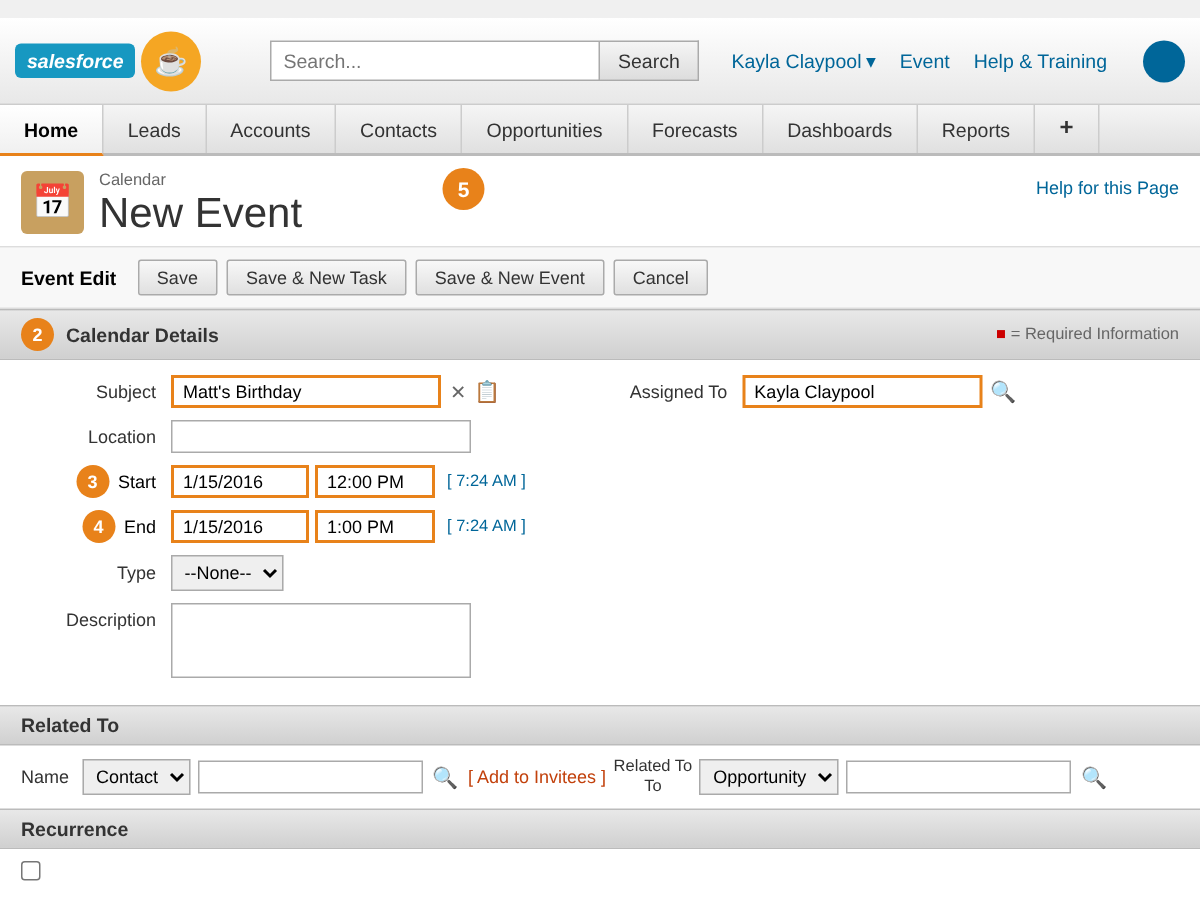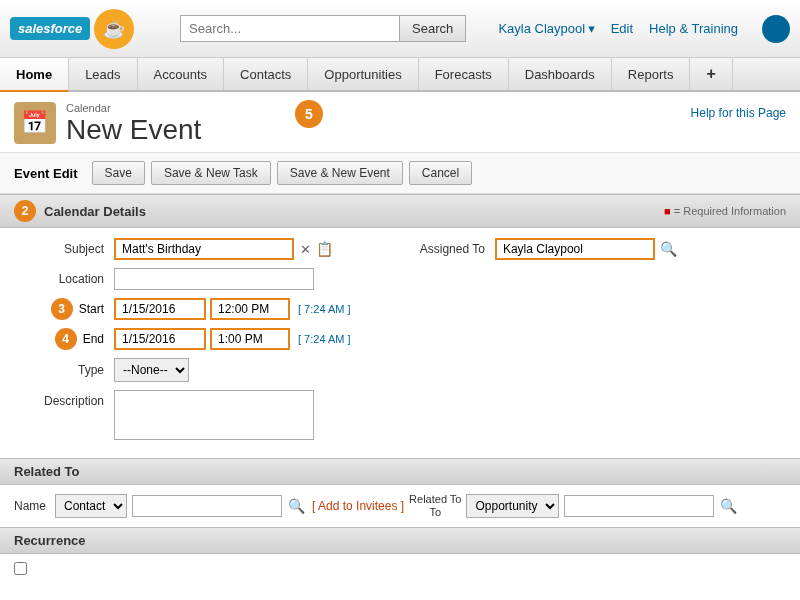--- a/index.html
+++ b/index.html
@@ -7,20 +7,21 @@
 
     
     .top-header {
       background: linear-gradient(to bottom, #ffffff, #e8e8e8);
       border-bottom: 1px solid #ccc;
       height: 58px;
       display: flex;
       align-items: center;
       padding: 0 10px;
       gap: 10px;
+      margin-top: 12px;
     }
     .logo-area {
       display: flex;
       align-items: center;
       gap: 4px;
       min-width: 160px;
     }
     .salesforce-logo {
       background: #1798c1;
       color: white;
@@ -371,21 +372,21 @@
   </div>
   <div class="search-area">
     <input class="search-input" type="text" placeholder="Search..." style="">
     <button class="search-btn">Search</button>
   </div>
   <div class="header-right">
     <div class="header-user">
       <span>Kayla Claypool</span>
       <span>▾</span>
     </div>
-    <span class="header-link">Edit</span>
+    <span class="header-link">Event</span>
     <span class="header-link">Help &amp; Training</span>
     <div class="avatar-circle"></div>
   </div>
 </div>
 
 <div class="nav-bar">
   <div class="nav-item active">Home</div>
   <div class="nav-item">Leads</div>
   <div class="nav-item">Accounts</div>
   <div class="nav-item">Contacts</div>

